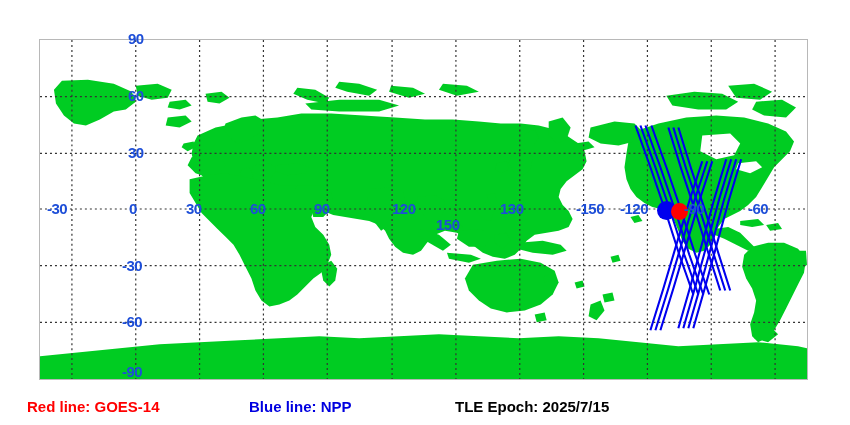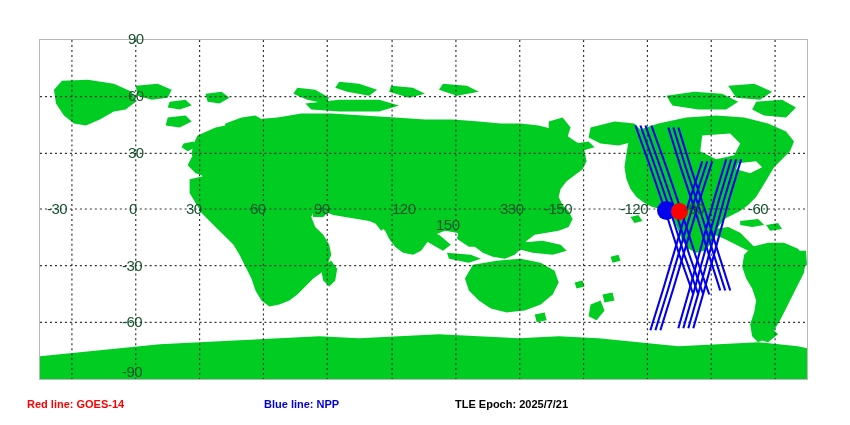--- a/index.html
+++ b/index.html
@@ -1,25 +1,25 @@
 <!DOCTYPE html>
 <html><head>
 <meta charset="utf-8">
 <style>
   html,body{margin:0;padding:0;background:#ffffff;}
   body{width:850px;height:425px;overflow:hidden;font-family:"Liberation Sans",sans-serif;}
   #stage{position:relative;width:850px;height:425px;background:#ffffff;}
   #map-frame{position:absolute;left:39px;top:39px;width:769px;height:341px;
              border:1px solid #b8b8b8;box-sizing:border-box;background:#ffffff;overflow:hidden;}
   #map-svg{position:absolute;left:0;top:0;width:100%;height:100%;display:block;}
-  .axis-label{position:absolute;font-size:15px;font-weight:normal;color:#14532d;
+  .axis-label{position:absolute;font-size:15px;font-weight:bold;color:#1d4ed8;
               letter-spacing:-0.5px;white-space:nowrap;}
-  .footer-item{position:absolute;top:398px;font-size:11px;font-weight:bold;white-space:nowrap;}
+  .footer-item{position:absolute;top:398px;font-size:15px;font-weight:bold;white-space:nowrap;}
   #legend-red{left:27px;color:#ff0000;}
-  #legend-blue{left:264px;color:#0000e0;}
+  #legend-blue{left:249px;color:#0000e0;}
   #legend-epoch{left:455px;color:#000000;}
   .marker{position:absolute;border-radius:50%;}
 </style>
 </head>
 <body>
 
 <div id="stage">
 
   <div id="map-frame">
     <svg id="map-svg" viewBox="0 0 769 341" preserveAspectRatio="none">
@@ -187,29 +187,29 @@
     <div class="marker" style="left:631px;top:163px;width:17px;height:17px;background:#ff0000;"></div>
   </div>
 
   <div class="axis-label" style="left:47px;top:200px;">-30</div>
   <div class="axis-label" style="left:129px;top:200px;">0</div>
   <div class="axis-label" style="left:186px;top:200px;">30</div>
   <div class="axis-label" style="left:250px;top:200px;">60</div>
   <div class="axis-label" style="left:314px;top:200px;">90</div>
   <div class="axis-label" style="left:372px;top:200px;margin-left:20px;">120</div>
   <div class="axis-label" style="left:436px;top:200px;margin-top:16px;">150</div>
-  <div class="axis-label" style="left:500px;top:200px;">330</div>
-  <div class="axis-label" style="left:544px;top:200px;">-150</div>
+  <div class="axis-label" style="left:500px;top:200px;">130</div>
+  <div class="axis-label" style="left:576px;top:200px;">-150</div>
   <div class="axis-label" style="left:620px;top:200px;">-120</div>
   <div class="axis-label" style="left:684px;top:200px;">-90</div>
   <div class="axis-label" style="left:748px;top:200px;">-60</div>
 
   <div class="axis-label" style="left:128px;top:30px;">90</div>
   <div class="axis-label" style="left:128px;top:87px;">60</div>
   <div class="axis-label" style="left:128px;top:144px;">30</div>
   <div class="axis-label" style="left:122px;top:257px;">-30</div>
   <div class="axis-label" style="left:122px;top:313px;">-60</div>
   <div class="axis-label" style="left:122px;top:363px;">-90</div>
 
   <div class="footer-item" id="legend-red">Red line: GOES-14</div>
   <div class="footer-item" id="legend-blue">Blue line: NPP</div>
-  <div class="footer-item" id="legend-epoch">TLE Epoch: 2025/7/21</div>
+  <div class="footer-item" id="legend-epoch">TLE Epoch: 2025/7/15</div>
 </div>
 
 </body></html>

